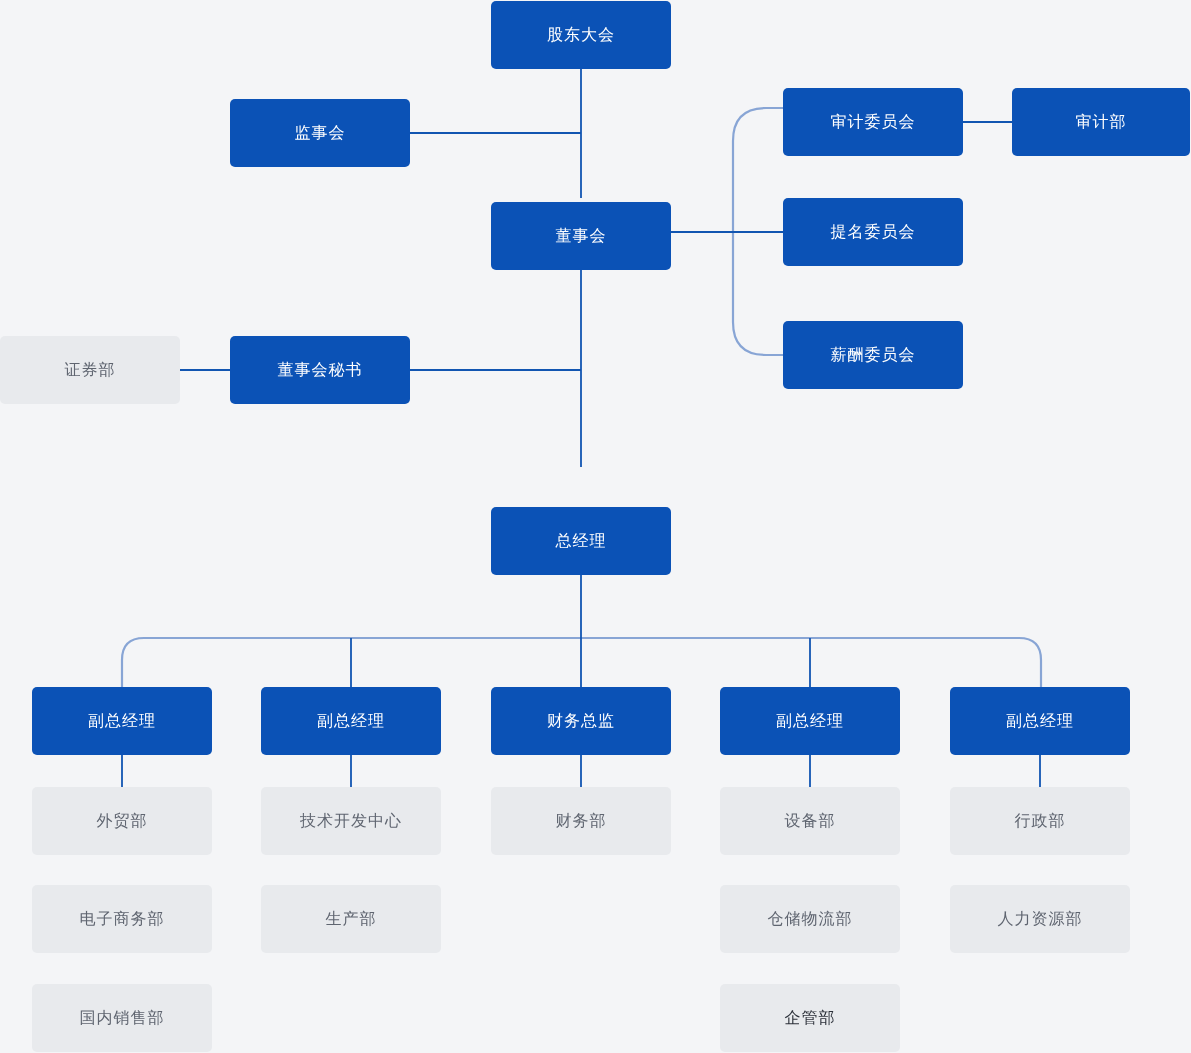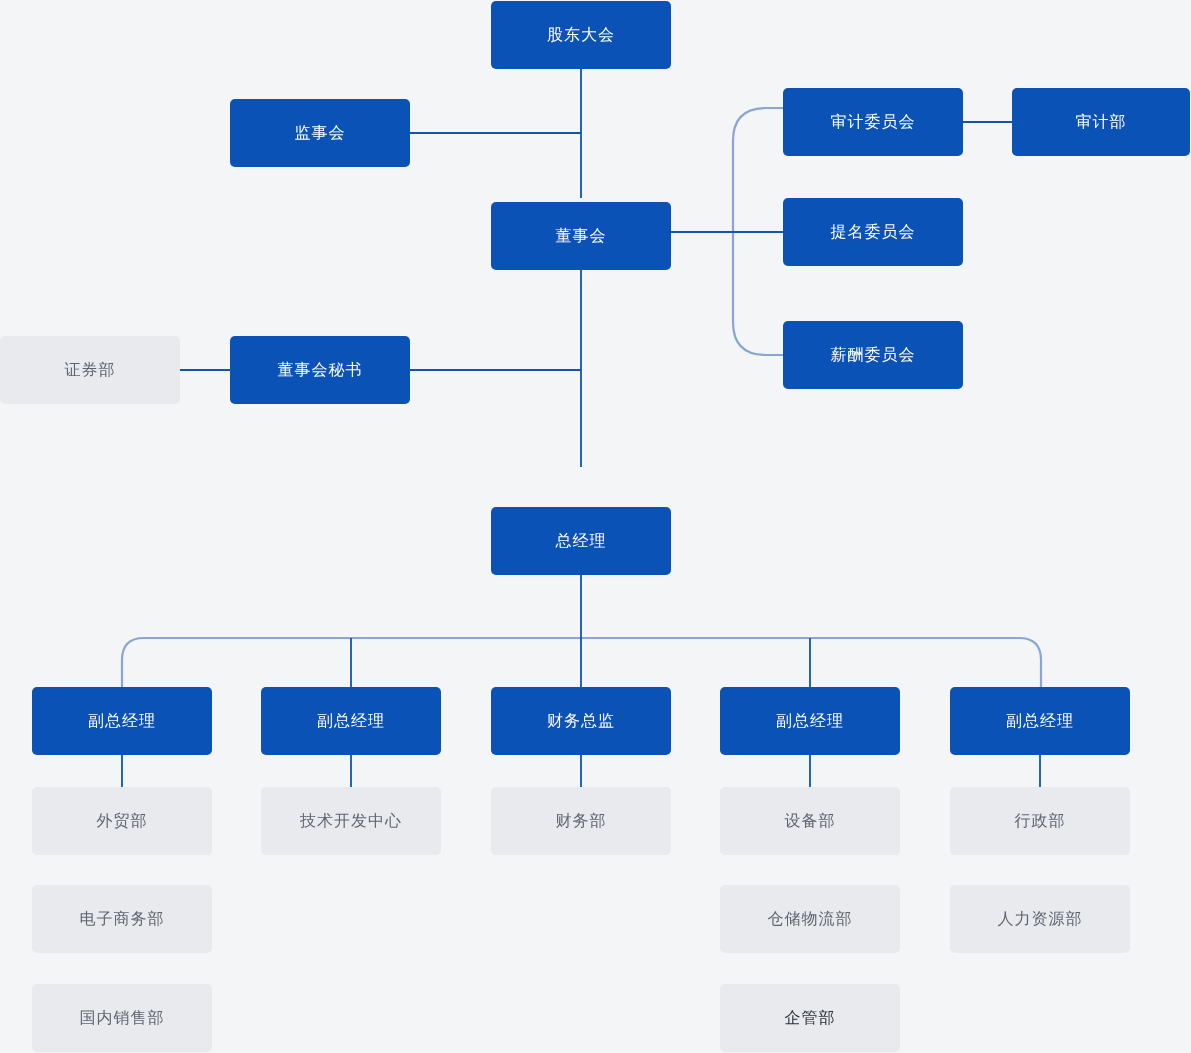--- a/index.html
+++ b/index.html
@@ -143,20 +143,23 @@
   <div class="node gray" style="left:720px;top:787px;font-family:Liberation Mono, monospace;">
     <span>设备部</span>
   </div>
   <div class="node gray" style="left:950px;top:787px;align-items:center;">
     <span>行政部</span>
   </div>
 
   <div class="node gray" style="left:32px;top:885px;">
     <span>电子商务部</span>
   </div>
+  <div class="node gray" style="left:261px;top:885px;">
+    <span>生产部</span>
+  </div>
   <div class="node gray" style="left:720px;top:885px;">
     <span>仓储物流部</span>
   </div>
   <div class="node gray" style="left:950px;top:885px;">
     <span>人力资源部</span>
   </div>
 
   <div class="node gray" style="left:32px;top:984px;">
     <span>国内销售部</span>
   </div>

